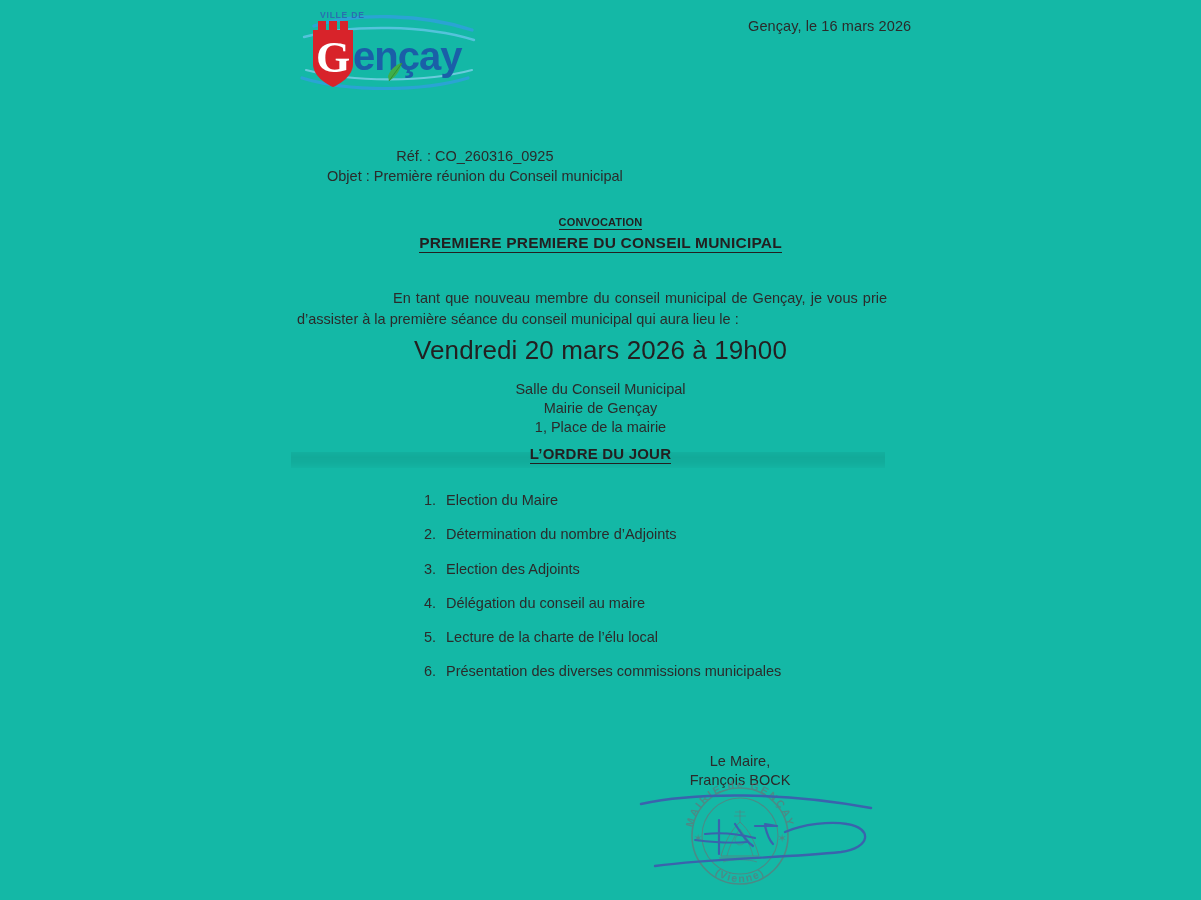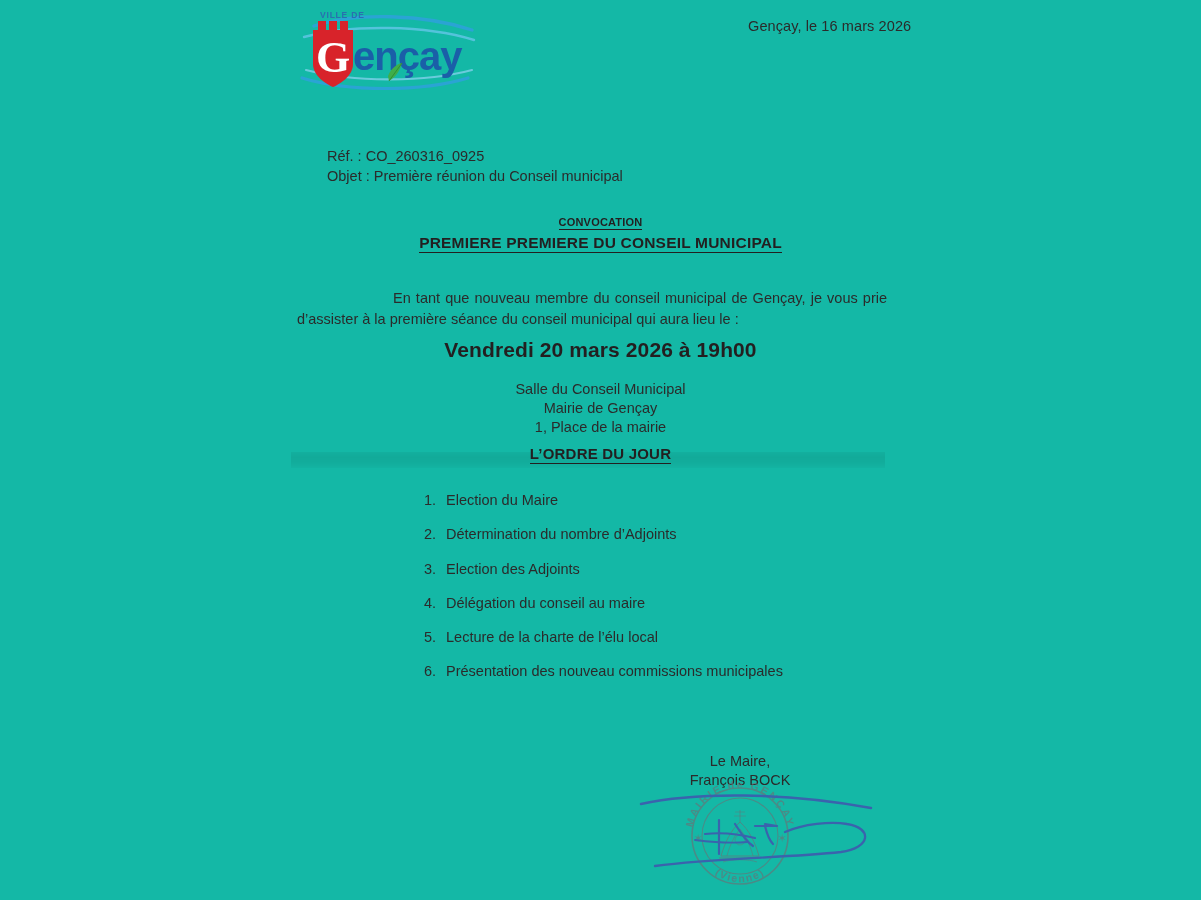--- a/index.html
+++ b/index.html
@@ -47,21 +47,21 @@
 
   
   .ref-block {
     position: absolute;
     left: 327px;
     top: 146px;
     font-size: 14.5px;
     line-height: 20px;
     color: #2b2b2b;
   }
-  .ref-block div { white-space: nowrap; }
+  .ref-block div { white-space: nowrap; text-align: center; }
 
   
   .title-block {
     position: absolute;
     left: 0;
     right: 0;
     top: 212px;
     text-align: center;
   }
   .title-main,
@@ -95,22 +95,22 @@
   
   .meeting {
     position: absolute;
     left: 0;
     right: 0;
     top: 337px;
     text-align: center;
     color: #231f20;
   }
   .meeting-when {
-    font-weight: bold;
-    font-size: 21px;
+    font-weight: normal;
+    font-size: 26px;
     line-height: 26px;
     letter-spacing: 0.1px;
   }
   .meeting-line {
     font-size: 14.5px;
     line-height: 19px;
     color: #2b2b2b;
   }
   .meeting-line.first { margin-top: 17px; }
 
@@ -272,21 +272,21 @@
     <div class="agenda-item">
       <div class="agenda-num">4.</div>
       <div class="agenda-text">Délégation du conseil au maire</div>
     </div>
     <div class="agenda-item">
       <div class="agenda-num">5.</div>
       <div class="agenda-text">Lecture de la charte de l’élu local</div>
     </div>
     <div class="agenda-item">
       <div class="agenda-num">6.</div>
-      <div class="agenda-text">Présentation des nouveau commissions municipales</div>
+      <div class="agenda-text">Présentation des diverses commissions municipales</div>
     </div>
   </div>
 
   <div class="sig-block">
     <div class="sig-name-lines">
       <div>Le Maire,</div>
       <div>François BOCK</div>
     </div>
 
     <svg class="stamp-svg" viewBox="0 0 260 112" xmlns="http://www.w3.org/2000/svg">

